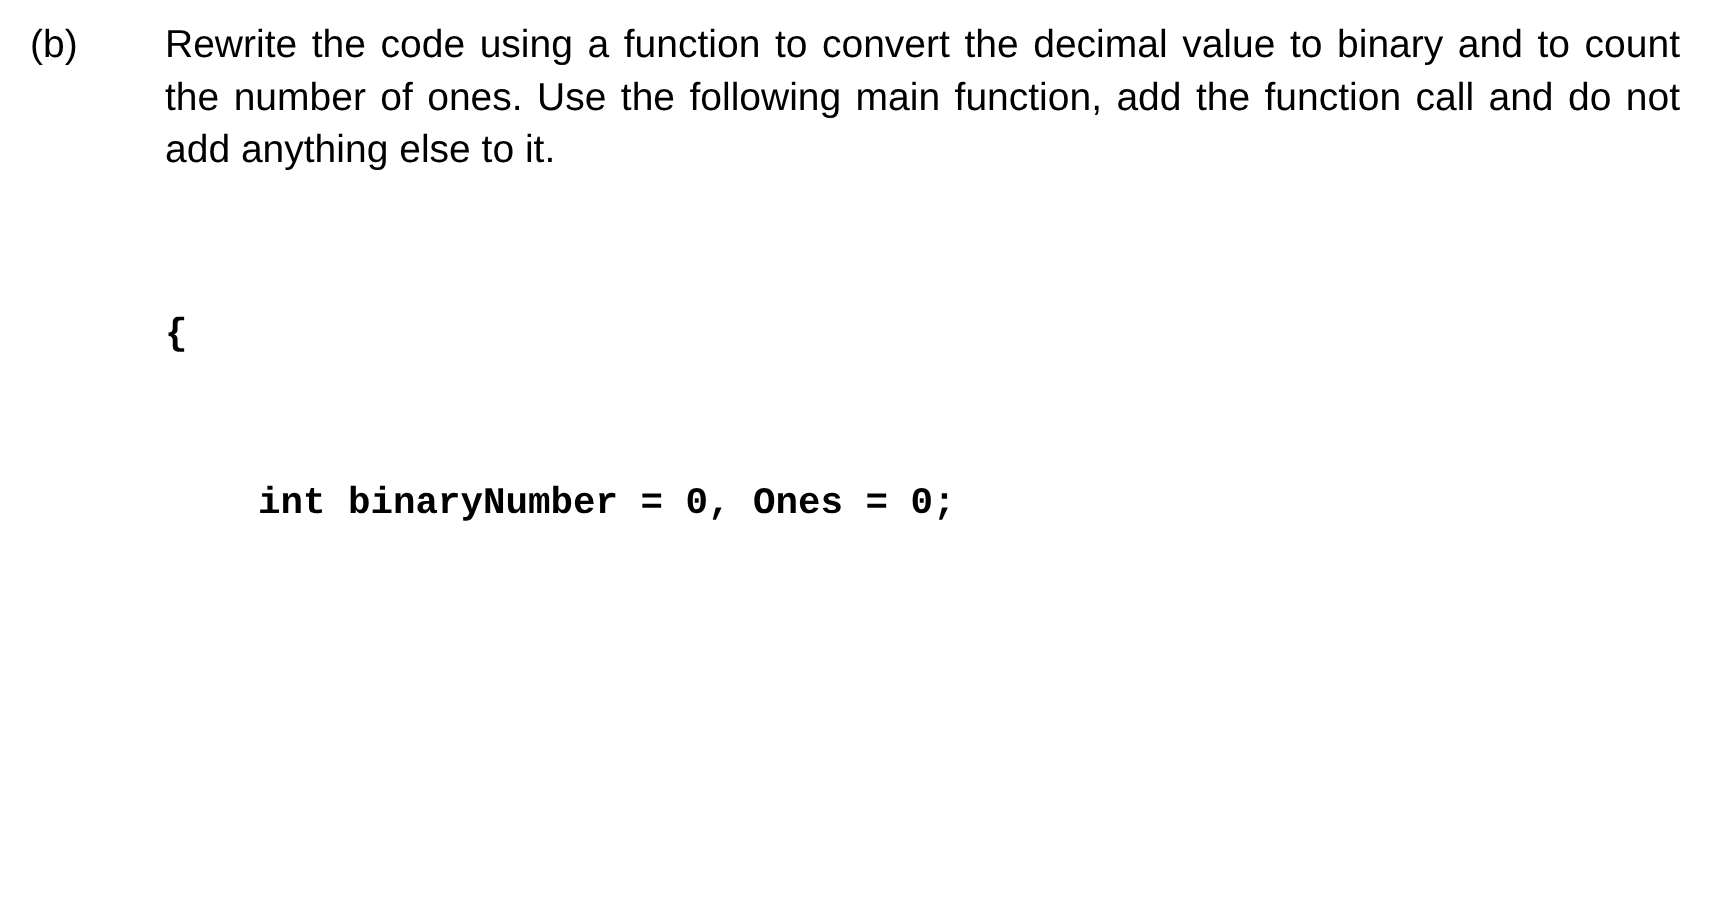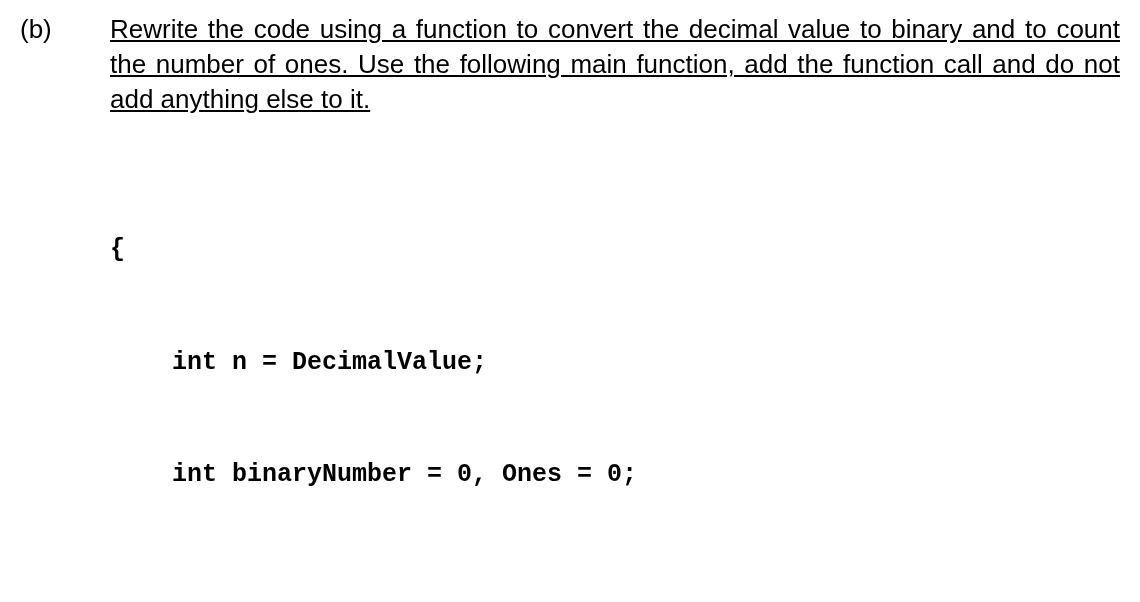--- a/index.html
+++ b/index.html
@@ -27,22 +27,21 @@
       padding-top: 2px;
     }
     .question-content {
       flex: 1;
     }
     .instruction-text {
       font-size: 26px;
       line-height: 1.35;
       text-align: justify;
       text-justify: inter-word;
-      margin-bottom: 39px;
-      text-decoration: underline;
+      margin-bottom: 12px;
     }
     .code-block {
       font-family: "Courier New", Courier, monospace;
       font-size: 25px;
       font-weight: bold;
       line-height: 1.5;
       white-space: pre;
     }
     .code-line {
       display: block;
@@ -53,21 +52,20 @@
   </style>
 </head>
 <body>
 
 <div class="question-block">
   <div class="question-label">(b)</div>
   <div class="question-content">
     <div class="instruction-text">Rewrite the code using a function to convert the decimal value to binary and to count the number of ones. Use the following main function, add the function call and do not add anything else to it.</div>
     <div class="code-block">
       <span class="code-line">{</span>
-      <span class="code-line indent-1">int n = DecimalValue;</span>
       <span class="code-line indent-1">int binaryNumber = 0, Ones = 0;</span>
       
       
       
       
       
       
     </div>
   </div>
 </div>

